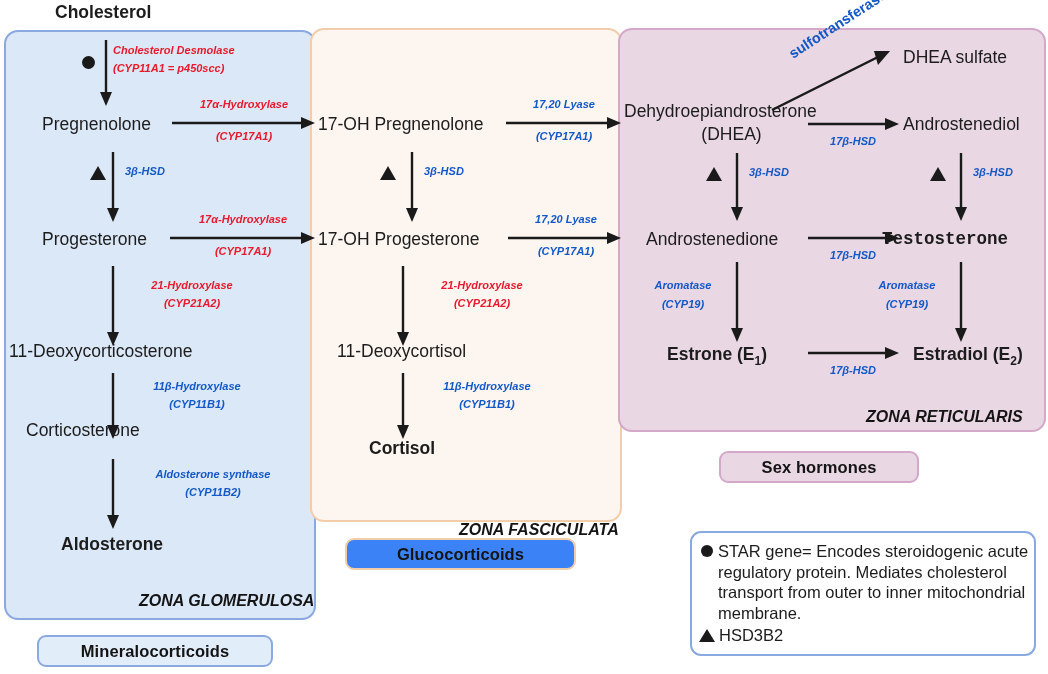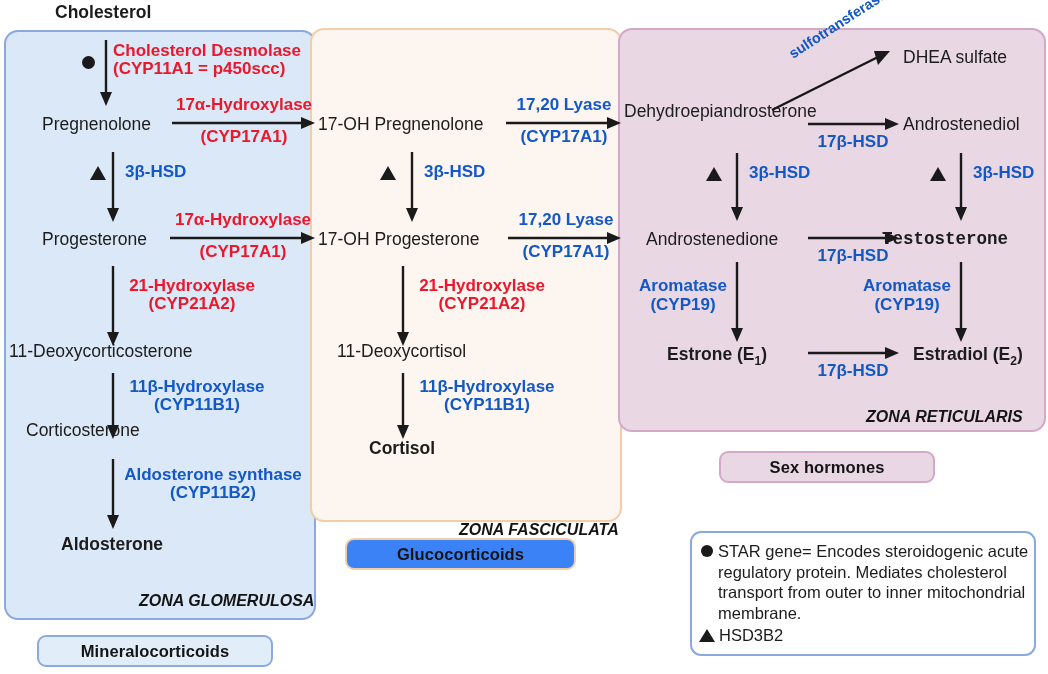--- a/index.html
+++ b/index.html
@@ -38,21 +38,21 @@
   }
   #chip-mineralocorticoids{
     left:37px;top:635px;width:236px;height:32px;
     background:#e2edfa;border:2px solid #8aa9e0;
   }
   #chip-glucocorticoids{
     left:345px;top:538px;width:231px;height:32px;
     background:#3b82f6;border:2px solid #f2cdaa;
   }
   #chip-sexhormones{
-    left:719px;top:451px;width:216px;height:32px;
+    left:719px;top:451px;width:200px;height:32px;
     background:#e9d7e4;border:2px solid #d3a8c8;
   }
 
   
   #legend-box{
     position:absolute;left:690px;top:531px;width:346px;height:125px;
     box-sizing:border-box;
     background:#ffffff;border:2px solid #8aa9e0;border-radius:11px;
   }
   .legend-row{position:absolute;display:flex;}
@@ -73,22 +73,22 @@
   .node{
     position:absolute;font-size:17.5px;color:#1c1c1c;
     white-space:nowrap;line-height:20px;
   }
   .node.b{font-weight:bold;}
   .node.c2{text-align:center;}
   .node sub{font-size:12px;}
 
   
   .enz{
-    position:absolute;font-size:17px;font-weight:bold;
-    line-height:17px;white-space:nowrap;
+    position:absolute;font-size:11px;font-weight:bold;
+    line-height:17px;white-space:nowrap;font-style:italic;
   }
   .enz.red{color:#e8192c;}
   .enz.blue{color:#1358c7;}
   .enz.c{text-align:center;}
 
   
   .zname{
     position:absolute;font-style:italic;font-weight:bold;
     font-size:16px;color:#141414;white-space:nowrap;
   }
@@ -231,20 +231,21 @@
   </svg>
   <div class="enz blue c" style="left:412px;top:378px;width:150px;">11β-Hydroxylase</div>
   <div class="enz blue c" style="left:412px;top:396px;width:150px;">(CYP11B1)</div>
 
   <div class="node b" style="left:369px;top:438px;">Cortisol</div>
 
   <div class="zname" style="left:459px;top:521px;">ZONA FASCICULATA</div>
   <div class="chip" id="chip-glucocorticoids">Glucocorticoids</div>
 
   <div class="node c2" style="left:624px;top:101px;">Dehydroepiandrosterone</div>
+  <div class="node c2" style="left:624px;top:101px;width:215px;text-align:center;top:124px;">(DHEA)</div>
 
   <svg class="arrow-svg" style="left:770px;top:42px;" width="130" height="72">
     <line class="ln" x1="2" y1="68" x2="108" y2="15"></line>
     <polygon class="hd" points="120,9 104,9 108,23"></polygon>
   </svg>
   <div id="sulfo-label">sulfotransferase</div>
   <div class="node" style="left:903px;top:47px;">DHEA sulfate</div>
 
   <svg class="arrow-svg" style="left:808px;top:116px;" width="92" height="16">
     <line class="ln" x1="0" y1="8" x2="81" y2="8"></line>

